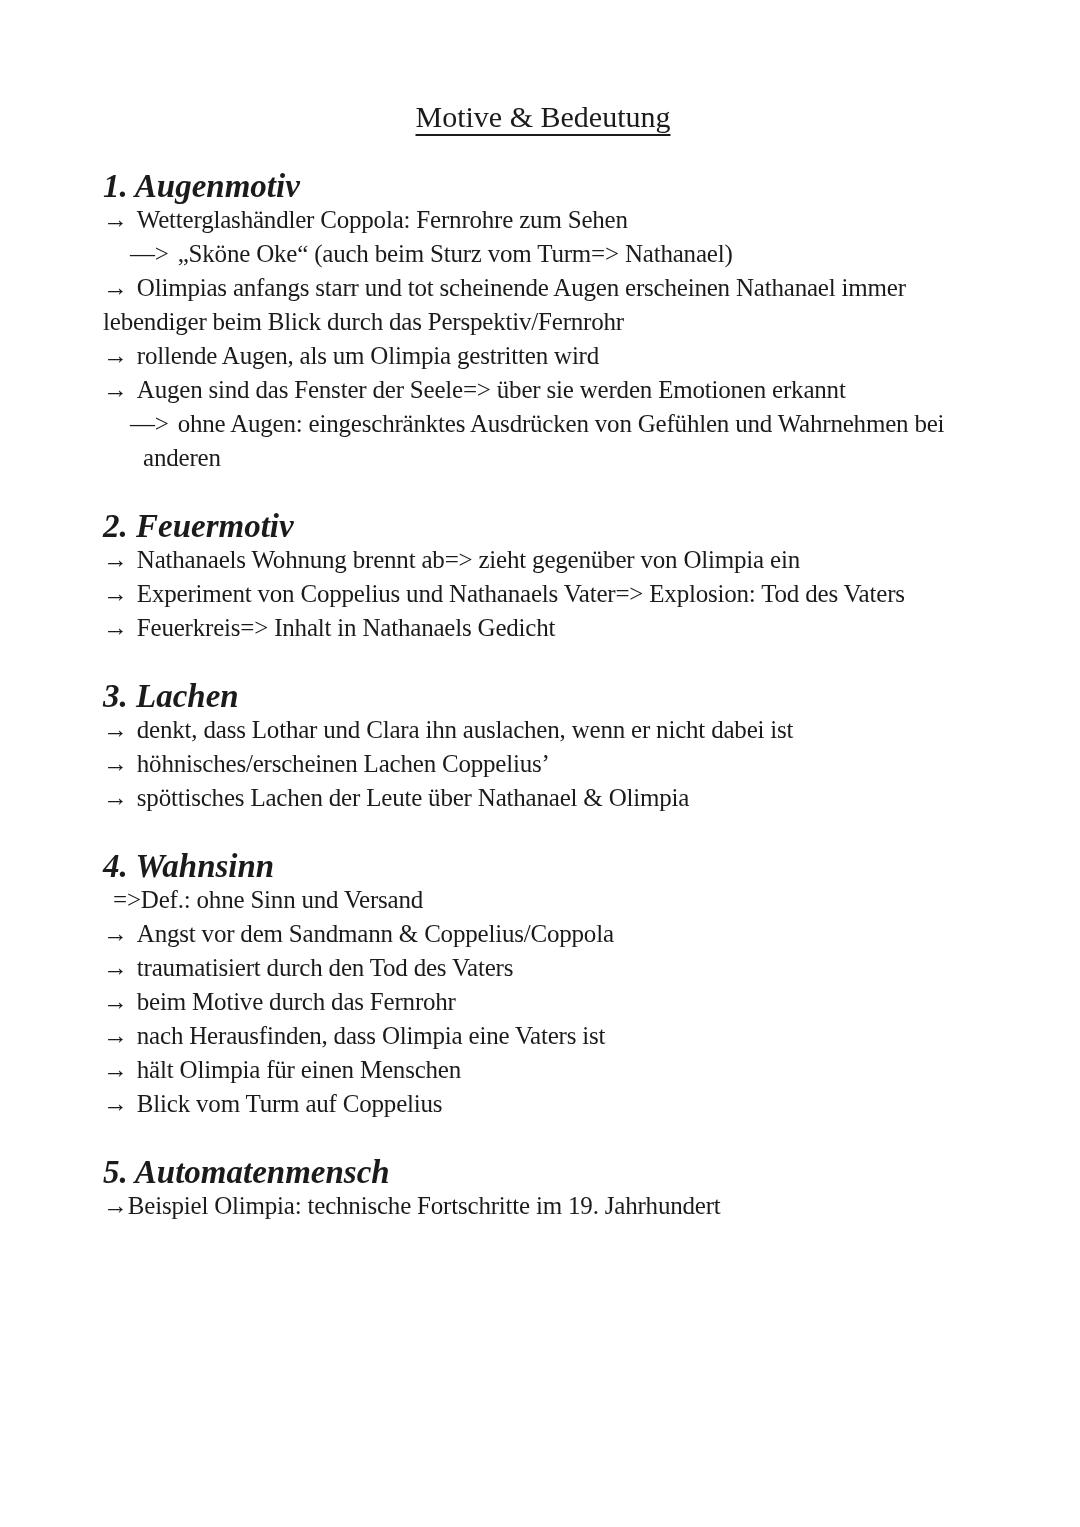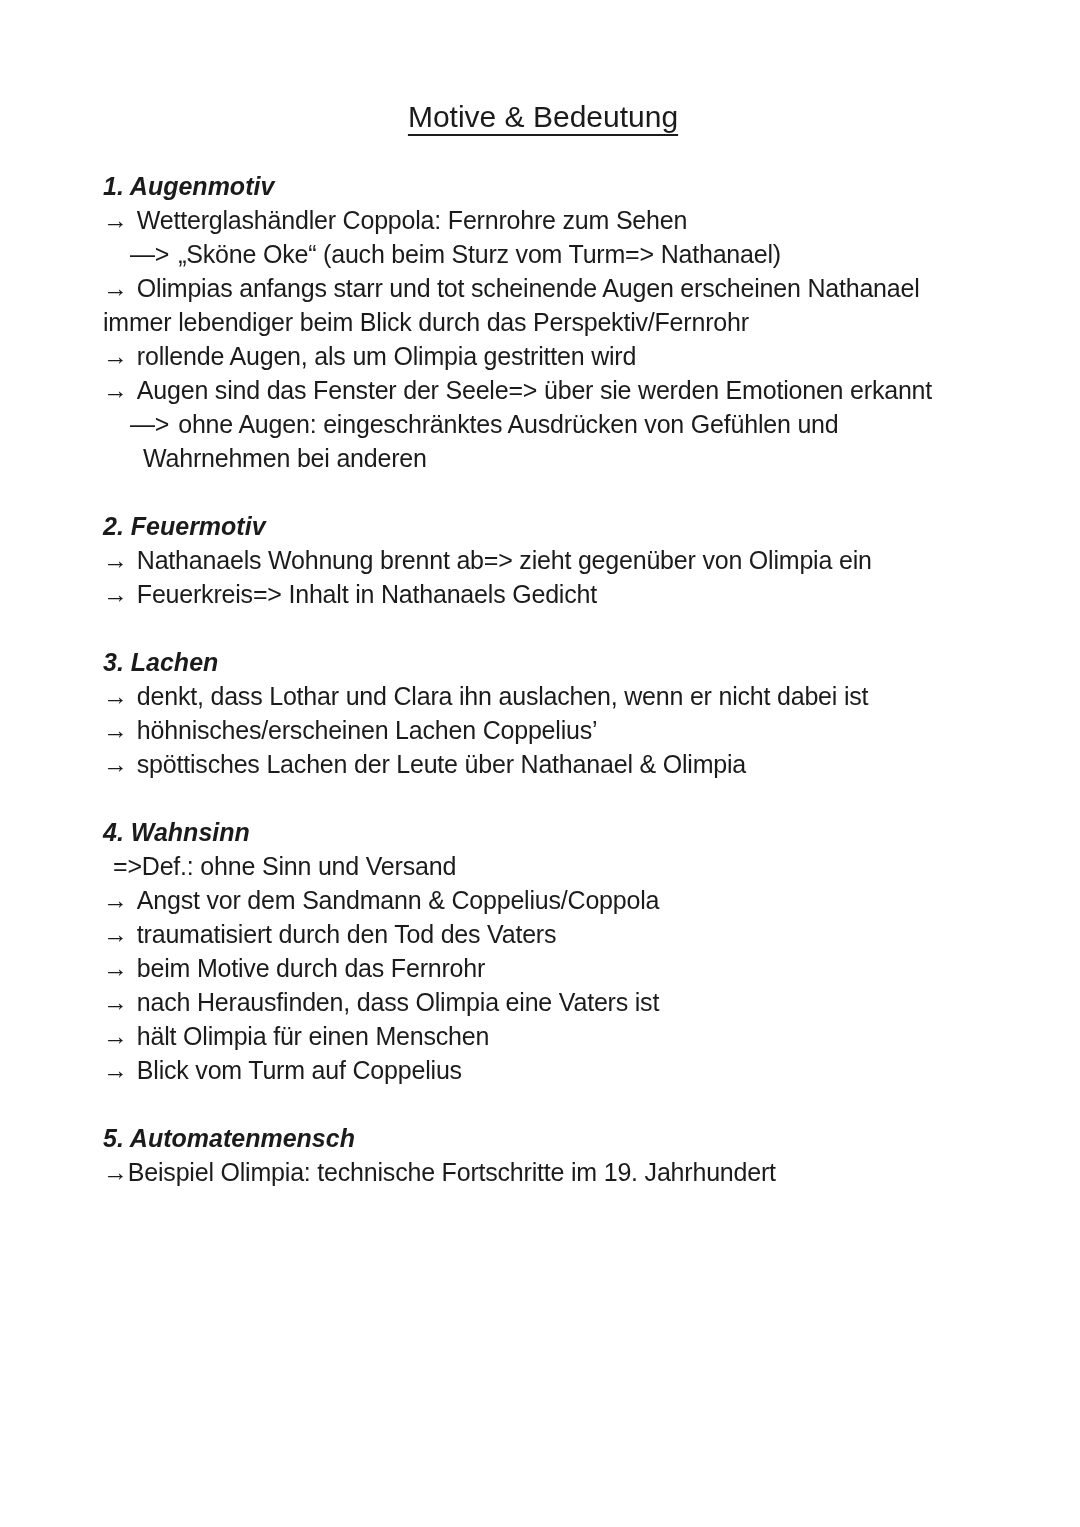--- a/index.html
+++ b/index.html
@@ -7,41 +7,41 @@
     padding: 0;
     background: #ffffff;
   }
   .page {
     position: relative;
     box-sizing: border-box;
     width: 1080px;
     height: 1454px;
     background: #ffffff;
     color: #1b1b1b;
-    font-family: Liberation Sans, sans-serif;
+    font-family: Liberation Serif, serif;
     padding: 99px 97px 4px 103px;
     overflow: hidden;
   }
   .doc-title {
     text-align: center;
     font-size: 30px;
     line-height: 36px;
     font-weight: 400;
     margin: 0 0 12px 0;
   }
   .doc-title .underlined {
     text-decoration: underline;
     text-underline-offset: 7px;
     text-decoration-thickness: 1.5px;
   }
   .section {
     margin-top: 34px;
   }
   .section-heading {
-    font-size: 25px;
+    font-size: 33px;
     line-height: 34px;
     font-weight: 700;
     font-style: italic;
     margin: 0;
     letter-spacing: 0;
   }
   .item {
     font-size: 25px;
     line-height: 34px;
     letter-spacing: -0.2px;
@@ -77,20 +77,21 @@
     <div class="item sub"><span class="bullet">—&gt;</span><span>„Sköne Oke“ (auch beim Sturz vom Turm=&gt; Nathanael)</span></div>
     <div class="item"><span class="bullet">→</span><span>Olimpias anfangs starr und tot scheinende Augen erscheinen Nathanael immer lebendiger beim Blick durch das Perspektiv/Fernrohr</span></div>
     <div class="item"><span class="bullet">→</span><span>rollende Augen, als um Olimpia gestritten wird</span></div>
     <div class="item"><span class="bullet">→</span><span>Augen sind das Fenster der Seele=&gt; über sie werden Emotionen erkannt</span></div>
     <div class="item sub"><span class="bullet">—&gt;</span><span>ohne Augen: eingeschränktes Ausdrücken von Gefühlen und Wahrnehmen bei anderen</span></div>
   </div>
 
   <div class="section">
     <h2 class="section-heading">2. Feuermotiv</h2>
     <div class="item"><span class="bullet">→</span><span>Nathanaels Wohnung brennt ab=&gt; zieht gegenüber von Olimpia ein</span></div>
+    <div class="item"><span class="bullet">→</span><span>Experiment von Coppelius und Nathanaels Vater=&gt; Explosion: Tod des Vaters</span></div>
     <div class="item"><span class="bullet">→</span><span>Feuerkreis=&gt; Inhalt in Nathanaels Gedicht</span></div>
   </div>
 
   <div class="section">
     <h2 class="section-heading">3. Lachen</h2>
     <div class="item"><span class="bullet">→</span><span>denkt, dass Lothar und Clara ihn auslachen, wenn er nicht dabei ist</span></div>
     <div class="item"><span class="bullet">→</span><span>höhnisches/erscheinen Lachen Coppelius’</span></div>
     <div class="item"><span class="bullet">→</span><span>spöttisches Lachen der Leute über Nathanael &amp; Olimpia</span></div>
   </div>
 

